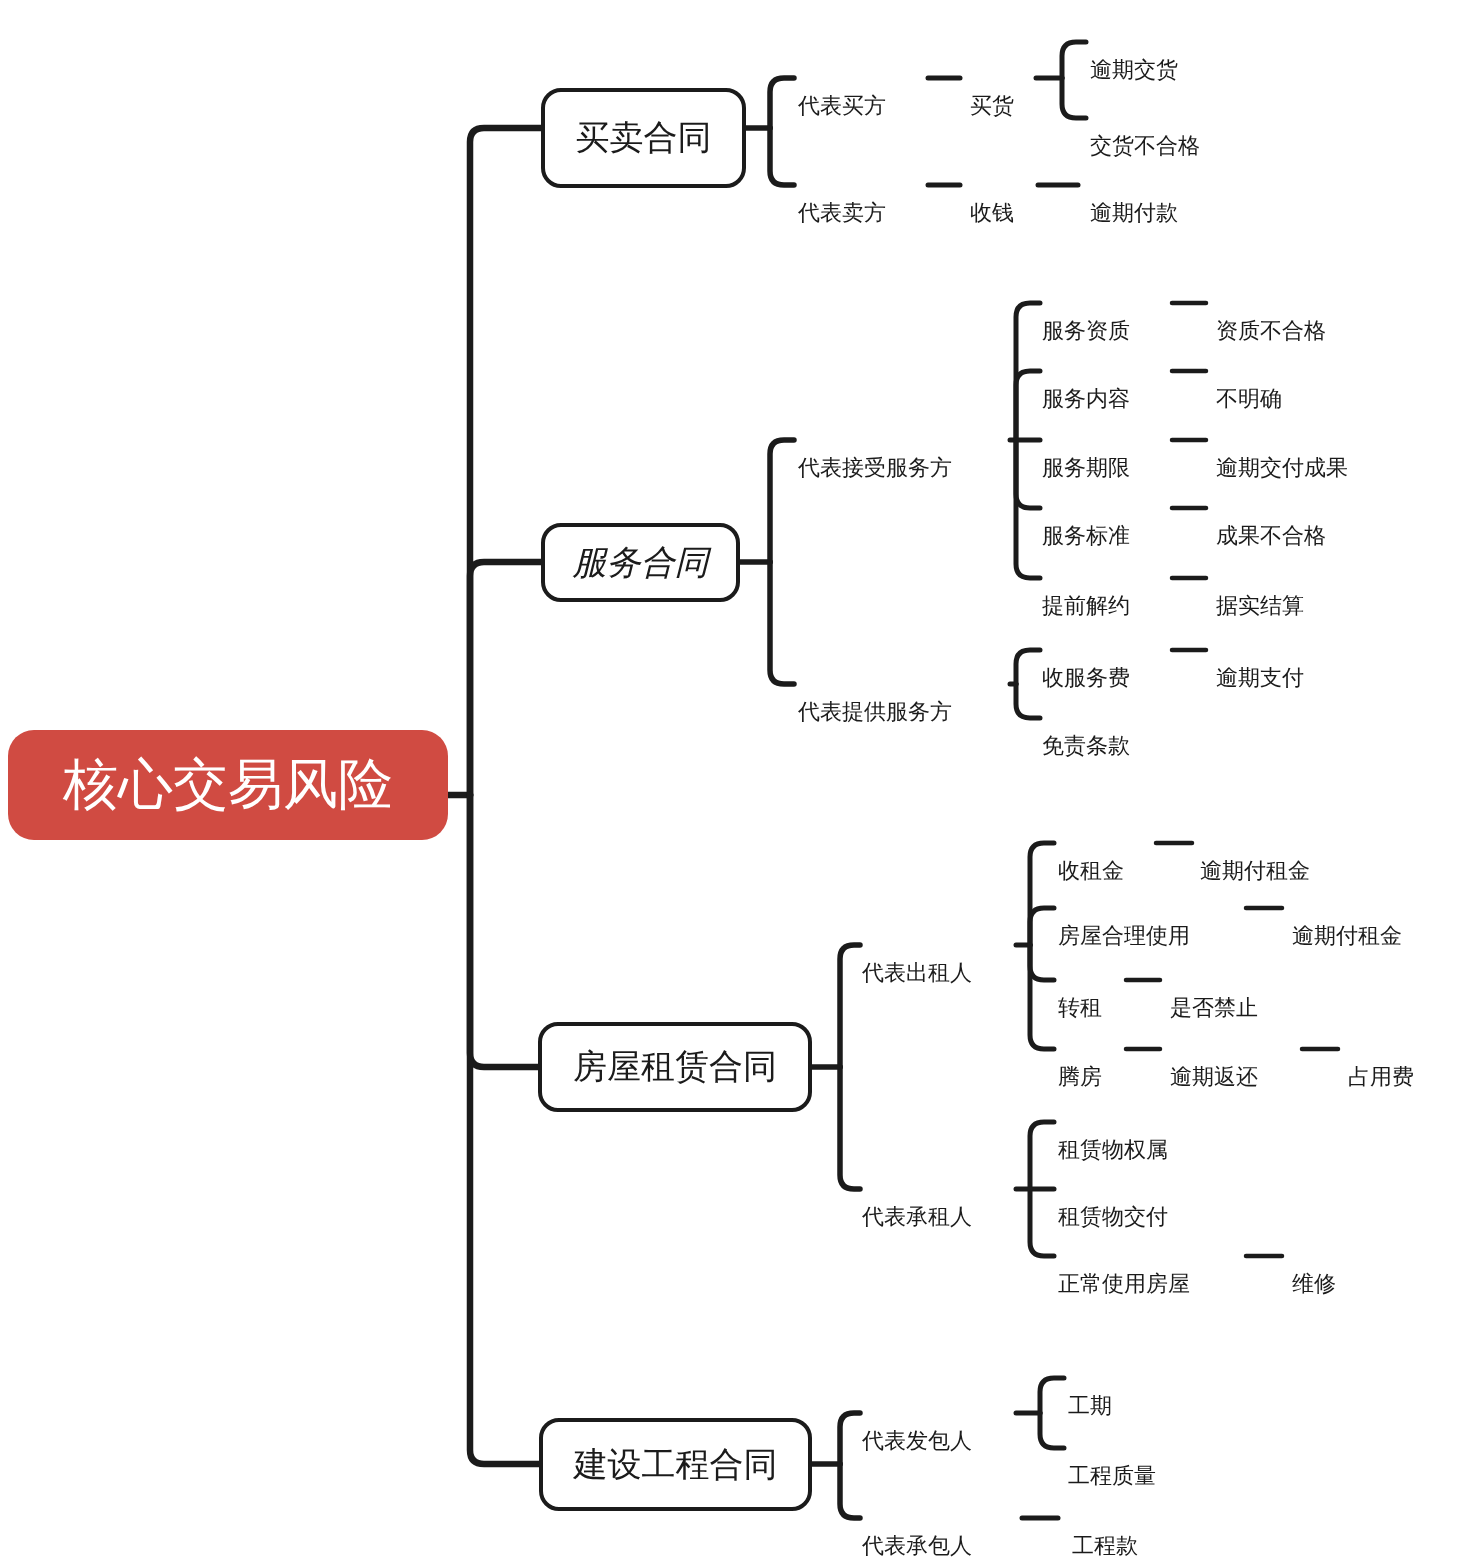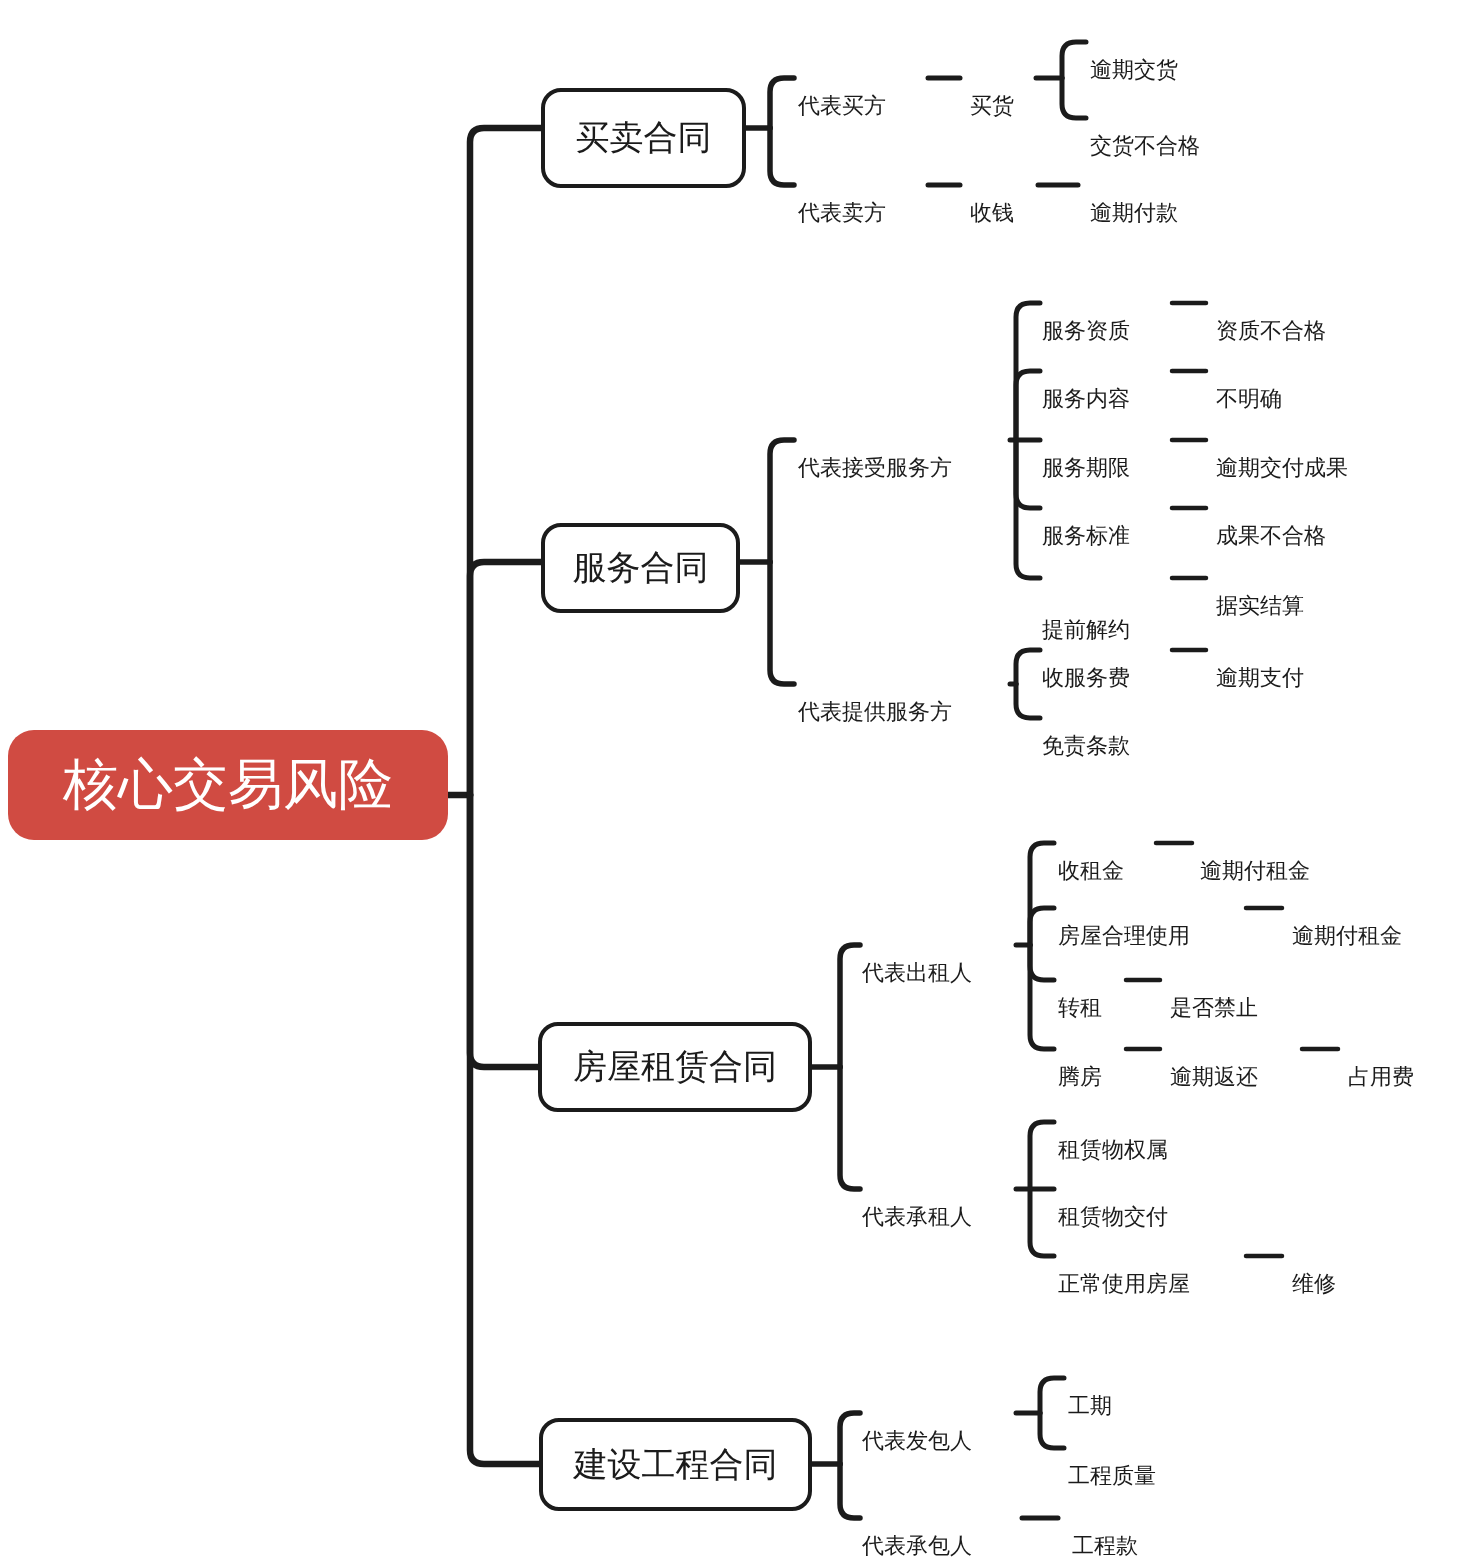--- a/index.html
+++ b/index.html
@@ -90,42 +90,42 @@
       <path d="M 1126 980 H 1160"></path>
       <path d="M 1126 1049 H 1160"></path>
       <path d="M 1302 1049 H 1338"></path>
       <path d="M 1246 1256 H 1282"></path>
     </g>
   </svg>
 
   <div class="rootbox" style="left:8px;top:730px;width:440px;height:110px;">核心交易风险</div>
 
   <div class="box" style="left:541px;top:88px;width:205px;height:100px;">买卖合同</div>
-  <div class="box" style="left:541px;top:523px;width:199px;height:90px;">服务合同</div>
+  <div class="box" style="left:541px;top:523px;width:199px;height:79px;font-style:italic;">服务合同</div>
   <div class="box" style="left:539px;top:1418px;width:273px;height:93px;">建设工程合同</div>
   <div class="box" style="left:538px;top:1022px;width:274px;height:90px;">房屋租赁合同</div>
 
   <div class="t" style="left:798px;top:78px;">代表买方</div>
   <div class="t" style="left:970px;top:78px;">买货</div>
   <div class="t" style="left:1090px;top:42px;">逾期交货</div>
   <div class="t" style="left:1090px;top:118px;">交货不合格</div>
   <div class="t" style="left:798px;top:185px;">代表卖方</div>
   <div class="t" style="left:970px;top:185px;">收钱</div>
   <div class="t" style="left:1090px;top:185px;">逾期付款</div>
 
   <div class="t" style="left:798px;top:440px;">代表接受服务方</div>
   <div class="t" style="left:1042px;top:303px;">服务资质</div>
   <div class="t" style="left:1216px;top:303px;">资质不合格</div>
   <div class="t" style="left:1042px;top:371px;">服务内容</div>
   <div class="t" style="left:1216px;top:371px;">不明确</div>
   <div class="t" style="left:1042px;top:440px;">服务期限</div>
   <div class="t" style="left:1216px;top:440px;">逾期交付成果</div>
   <div class="t" style="left:1042px;top:508px;">服务标准</div>
   <div class="t" style="left:1216px;top:508px;">成果不合格</div>
-  <div class="t" style="left:1042px;top:602px;text-align:center;">提前解约</div>
+  <div class="t" style="left:1042px;top:578px;text-align:center;">提前解约</div>
   <div class="t" style="left:1216px;top:578px;">据实结算</div>
   <div class="t" style="left:798px;top:684px;">代表提供服务方</div>
   <div class="t" style="left:1042px;top:650px;">收服务费</div>
   <div class="t" style="left:1216px;top:650px;">逾期支付</div>
   <div class="t" style="left:1042px;top:718px;">免责条款</div>
 
   <div class="t" style="left:862px;top:945px;">代表出租人</div>
   <div class="t" style="left:1058px;top:843px;">收租金</div>
   <div class="t" style="left:1200px;top:843px;">逾期付租金</div>
   <div class="t" style="left:1058px;top:908px;">房屋合理使用</div>

